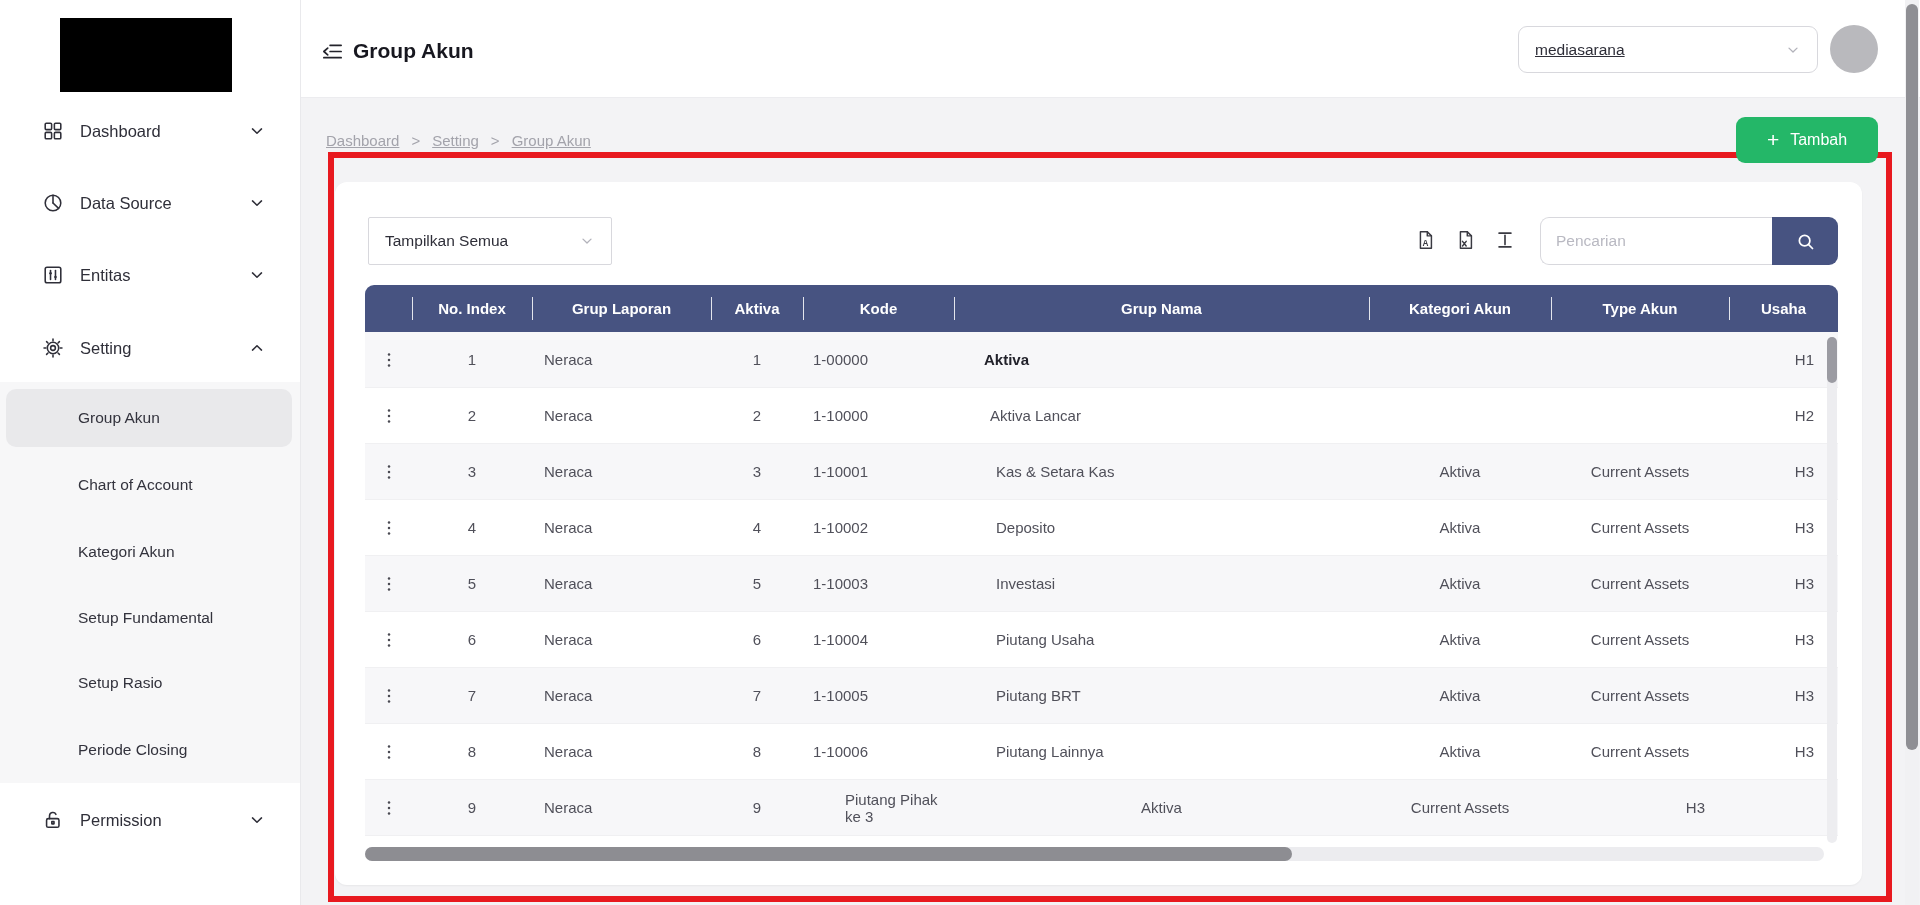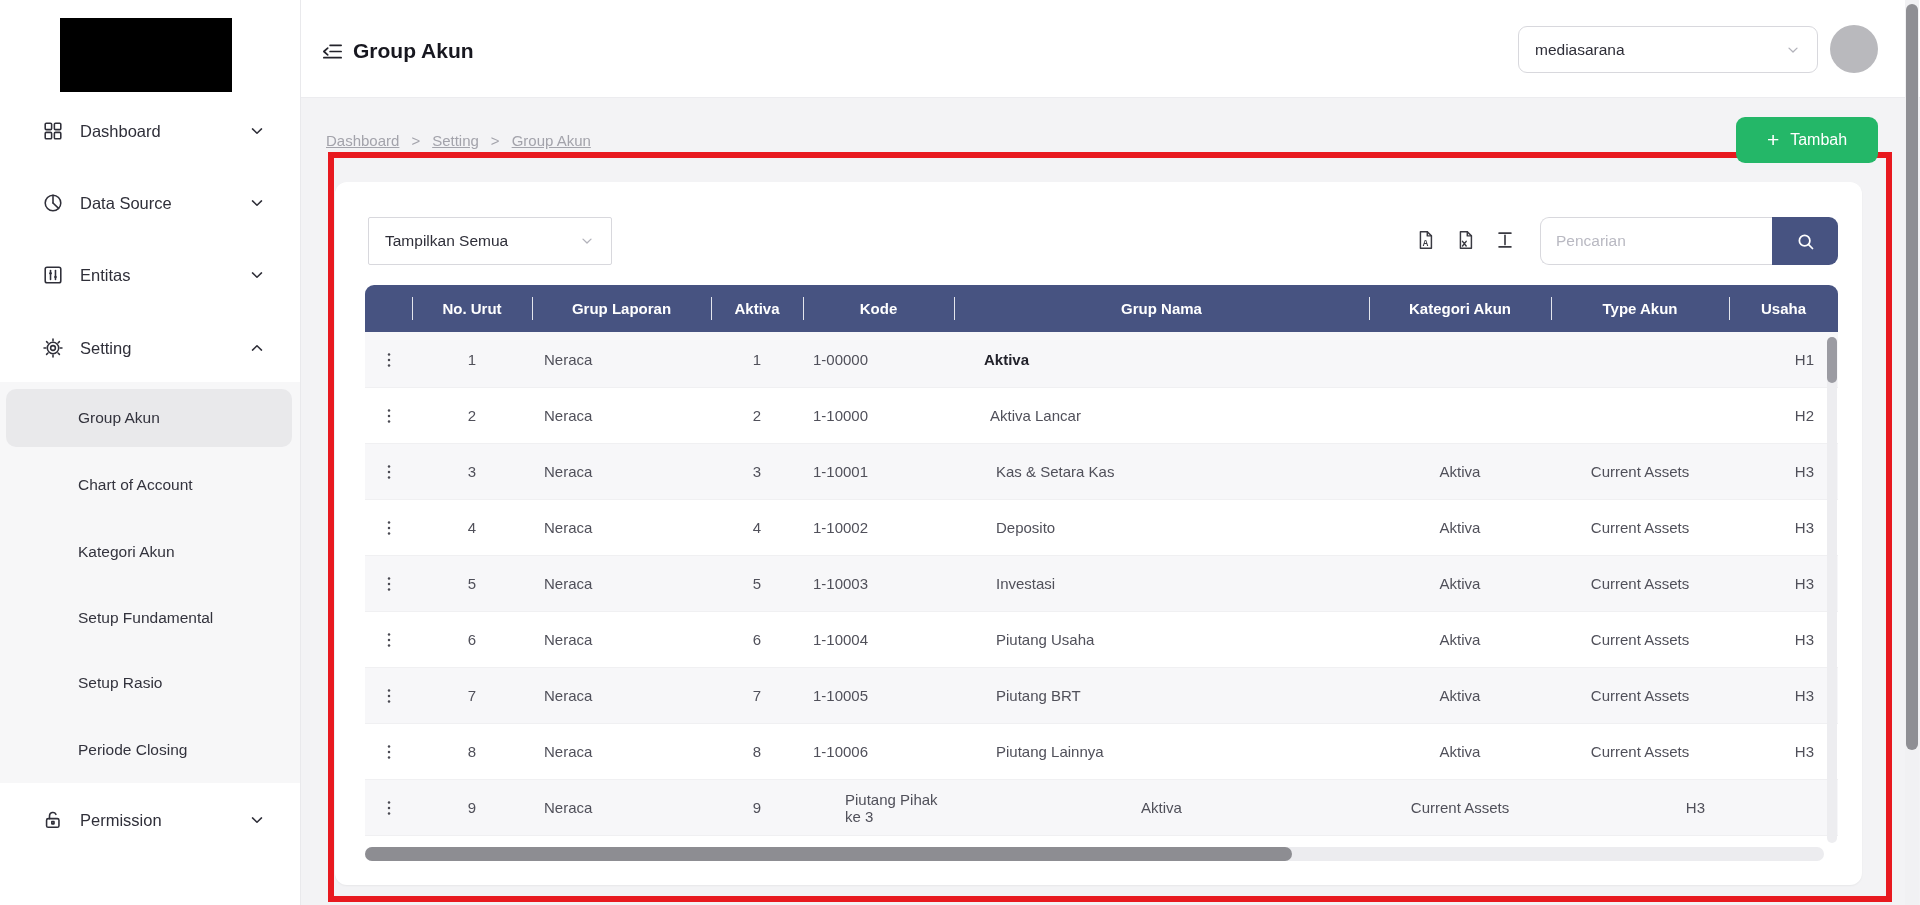--- a/index.html
+++ b/index.html
@@ -23,21 +23,21 @@
             font-size:15.5px;color:#33333d;cursor:pointer;}
   .sub-item.active{background:#e9e9eb;}
 
   
   .topbar{position:absolute;left:300px;top:0;width:1620px;height:97px;background:#fff;
           border-bottom:1px solid #ececef;z-index:2;}
   .title-icon{position:absolute;left:21px;top:40px;width:23px;height:23px;color:#23232b;cursor:pointer;}
   .page-title{position:absolute;left:53px;top:39px;margin:0;font-size:21px;font-weight:bold;color:#17171f;}
   .entity-select{position:absolute;left:1218px;top:26px;width:300px;height:47px;border:1px solid #d8d8dd;
                  border-radius:9px;background:#fff;display:flex;align-items:center;padding:0 16px;
-                 box-sizing:border-box;font-size:15.5px;color:#2e2e38;cursor:pointer;}
+                 box-sizing:border-box;font-size:15.5px;color:#2e2e38;cursor:pointer;text-decoration:underline;}
   .entity-select .sel-chev{margin-left:auto;width:16px;height:16px;color:#b2b2ba;}
   .avatar{position:absolute;left:1530px;top:25px;width:48px;height:48px;border-radius:50%;
           background:#b9b9bd;cursor:pointer;}
 
   
   .content{position:absolute;left:300px;top:97px;width:1620px;height:808px;background:#f3f3f5;}
   .breadcrumb{position:absolute;left:26px;top:35px;font-size:15px;color:#a3a3ab;
               display:flex;gap:12px;align-items:center;}
   .crumb{text-decoration:underline;cursor:pointer;}
   .red-annotation{position:absolute;left:28px;top:55px;width:1564px;height:750px;
@@ -276,21 +276,21 @@
         <svg viewBox="0 0 24 24" fill="none" stroke="currentColor" stroke-width="2" stroke-linecap="round">
           <circle cx="11" cy="11" r="6"></circle>
             <path d="M15.6 15.6 20 20"></path>
         </svg>
       </span>
     </button>
 
     <div class="table">
       <div class="thead grid" id="thead">
           <div class="hcell"></div>
-          <div class="hcell">No. Urut</div>
+          <div class="hcell">No. Index</div>
           <div class="hcell">Grup Laporan</div>
           <div class="hcell">Aktiva</div>
           <div class="hcell">Kode</div>
           <div class="hcell">Grup Nama</div>
           <div class="hcell">Kategori Akun</div>
           <div class="hcell">Type Akun</div>
           <div class="hcell">Usaha</div>
         </div>
       <div id="tbody">
           <div class="trow grid stripe emph">

